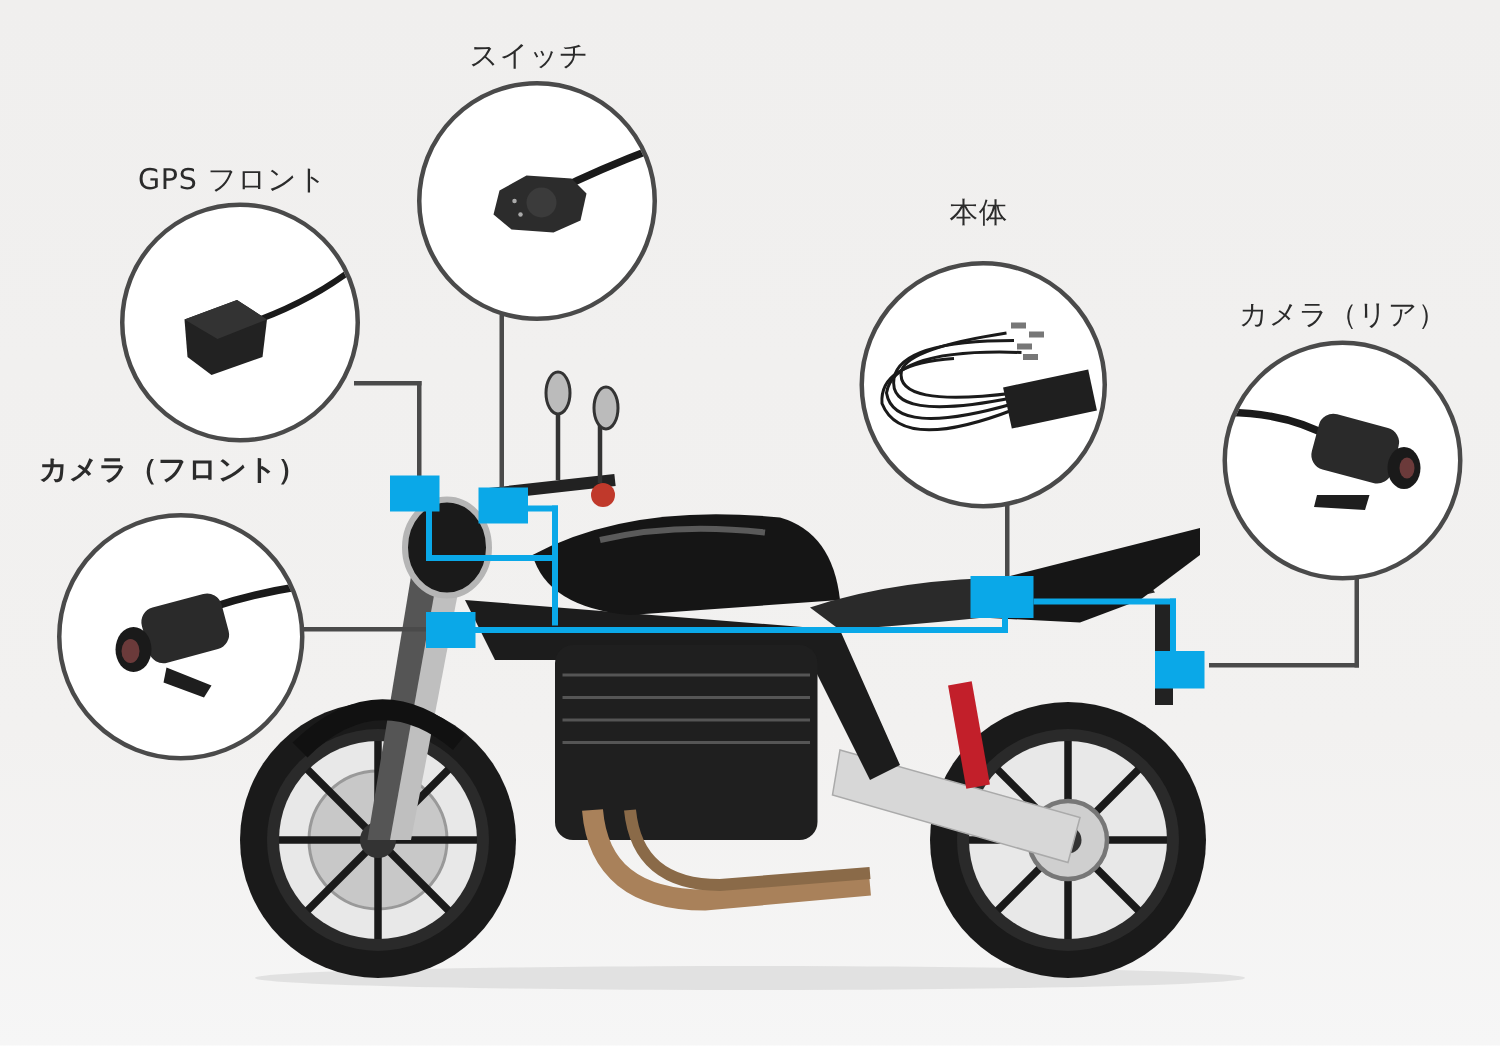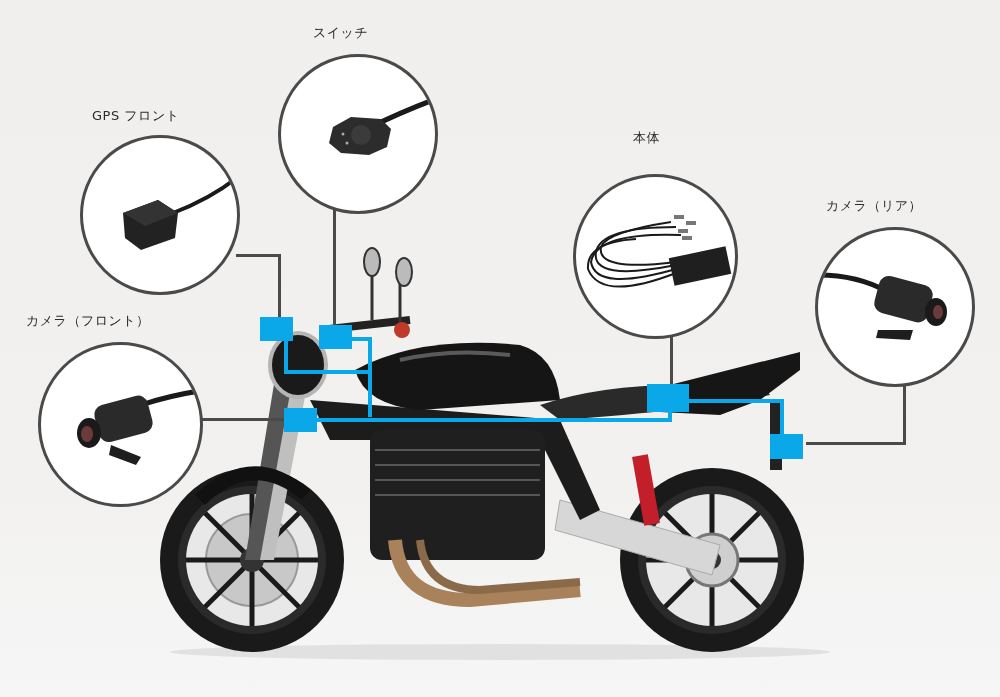--- a/index.html
+++ b/index.html
@@ -2,21 +2,21 @@
 <html><head>
 <meta charset="utf-8">
 <style>
   html, body { margin: 0; padding: 0; }
   body {
     width: 1000px; height: 697px; position: relative; overflow: hidden;
     background: linear-gradient(180deg, #f0efee 0%, #f2f1f0 70%, #f6f6f6 100%);
     font-family: "DejaVu Sans", "Liberation Sans", sans-serif;
   }
   .label {
-    position: absolute; font-size: 13px; color: #2b2b2b; white-space: nowrap;
+    position: absolute; font-size: 19px; color: #2b2b2b; white-space: nowrap;
     font-weight: normal; letter-spacing: 0.5px;
   }
   .callout {
     position: absolute; border-radius: 50%; background: #ffffff;
     border: 3px solid #4a4a4a; box-sizing: border-box; overflow: hidden;
   }
   .wire { position: absolute; background: #4a4a4a; }
   .blue { position: absolute; background: #0aa8e8; }
   svg { position: absolute; left: 0; top: 0; }
 </style>
@@ -91,21 +91,21 @@
   <line x1="320" y1="330" x2="410" y2="320" stroke="#222" stroke-width="8"></line>
   <line x1="372" y1="320" x2="372" y2="265" stroke="#333" stroke-width="3"></line>
   <ellipse cx="372" cy="262" rx="8" ry="14" fill="#bbb" stroke="#333" stroke-width="2"></ellipse>
   <line x1="400" y1="322" x2="400" y2="275" stroke="#333" stroke-width="3"></line>
   <ellipse cx="404" cy="272" rx="8" ry="14" fill="#bbb" stroke="#333" stroke-width="2"></ellipse>
   <circle cx="402" cy="330" r="8" fill="#c0392b"></circle>
 </svg>
 
 <div class="label" style="left:313px; top:24px;">スイッチ</div>
 <div class="label" style="left:92px; top:107px;">GPS フロント</div>
-<div class="label" style="left:26px; top:312px;">カメラ（フロント）</div>
+<div class="label" style="left:26px; top:300px;font-weight:bold;">カメラ（フロント）</div>
 <div class="label" style="left:633px; top:129px;">本体</div>
 <div class="label" style="left:826px; top:197px;">カメラ（リア）</div>
 
 <div class="wire" style="left:236px; top:254px; width:45px; height:3px;"></div>
 <div class="wire" style="left:278px; top:254px; width:3px; height:66px;"></div>
 <div class="wire" style="left:333px; top:210px; width:3px; height:115px;"></div>
 <div class="wire" style="left:202px; top:418px; width:86px; height:3px;"></div>
 <div class="wire" style="left:670px; top:318px; width:3px; height:68px;"></div>
 <div class="wire" style="left:903px; top:385px; width:3px; height:60px;"></div>
 <div class="wire" style="left:806px; top:442px; width:100px; height:3px;"></div>

